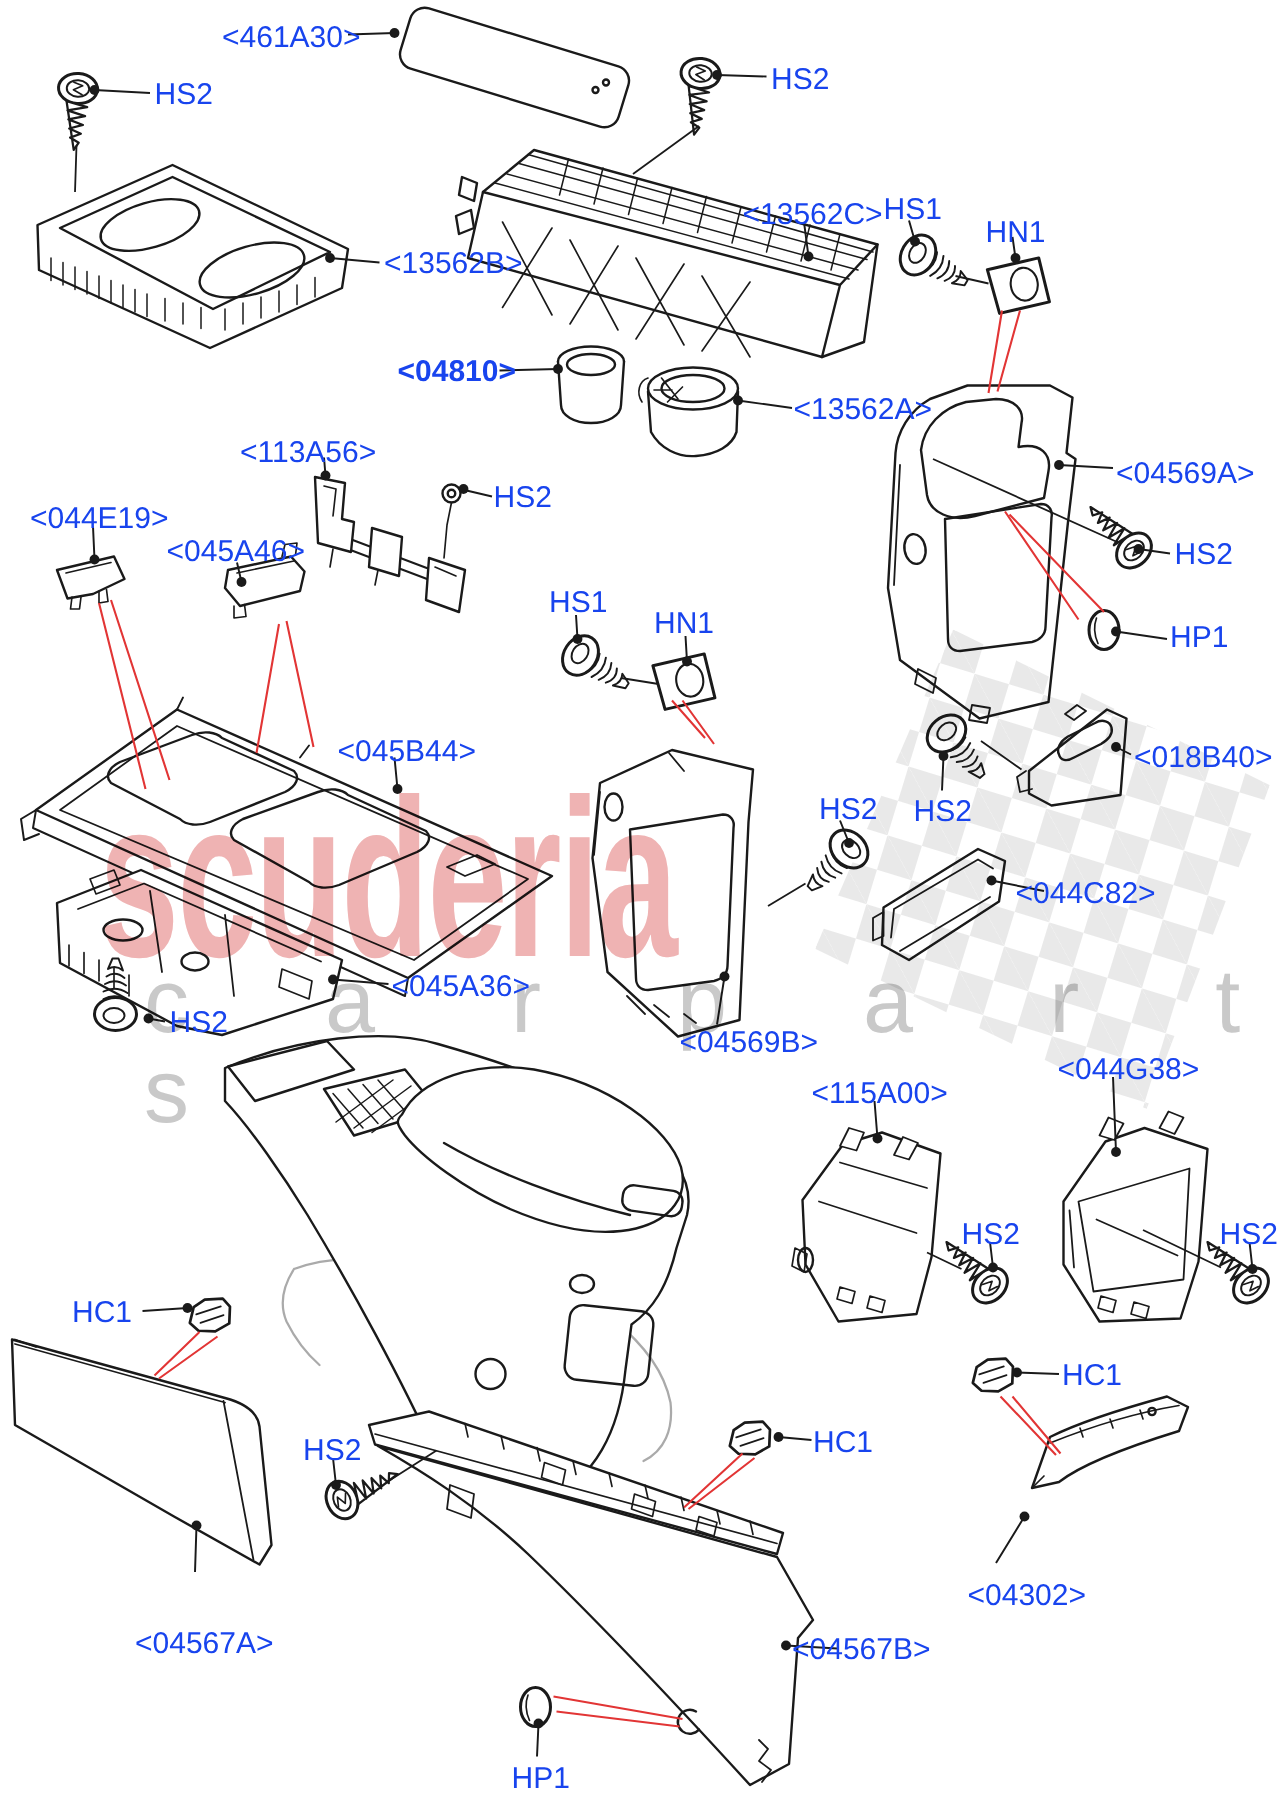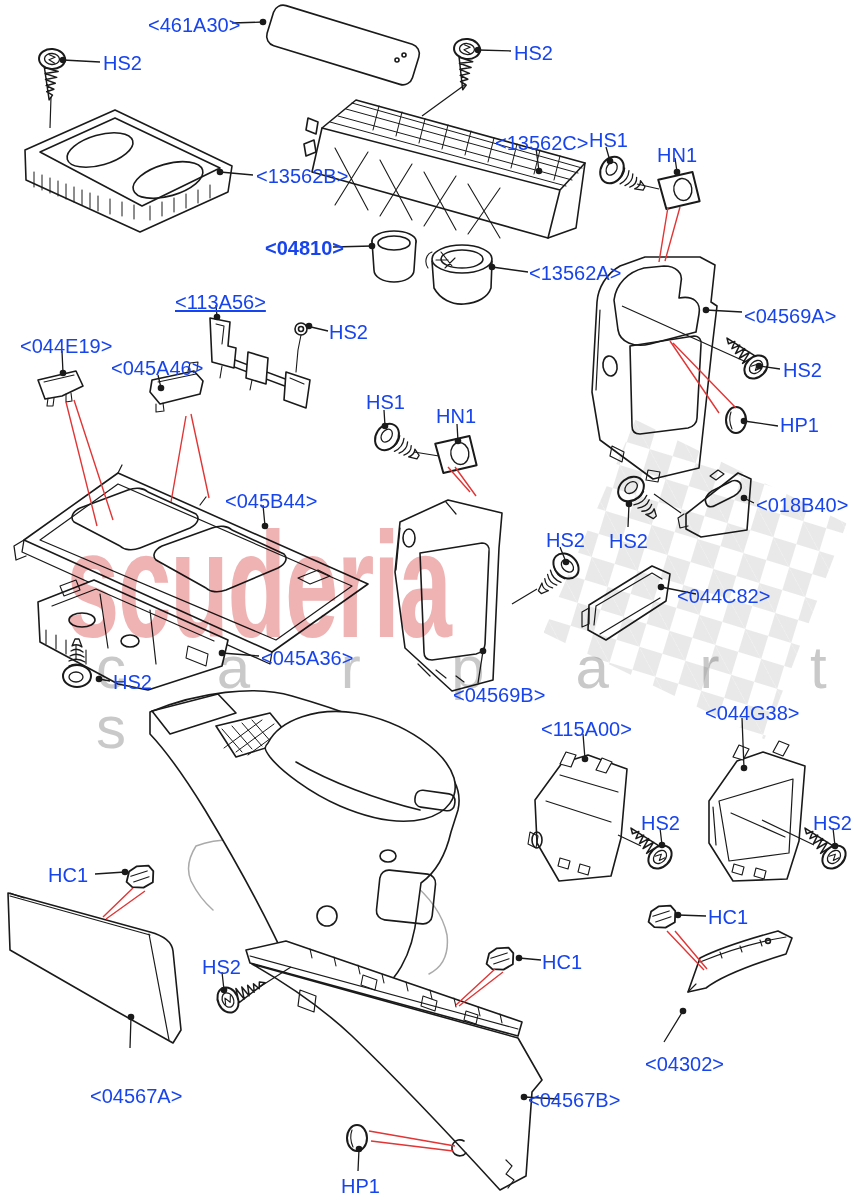--- a/index.html
+++ b/index.html
@@ -337,21 +337,21 @@
       <div class="callout" style="left: 256px; top: 165px;">&lt;13562B&gt;</div>
       <div class="callout" style="left: 514px; top: 42px;">HS2</div>
       <div class="callout" style="left: 495px; top: 132px;">&lt;13562C&gt;</div>
       <div class="callout" style="left: 589px; top: 129px;">HS1</div>
       <div class="callout" style="left: 657px; top: 144px;">HN1</div>
       <div class="callout" style="left: 265px; top: 237px; font-weight: bold;">&lt;04810&gt;</div>
       <div class="callout" style="left: 529px; top: 262px;">&lt;13562A&gt;</div>
       <div class="callout" style="left: 744px; top: 305px;">&lt;04569A&gt;</div>
       <div class="callout" style="left: 783px; top: 359px;">HS2</div>
       <div class="callout" style="left: 780px; top: 414px;">HP1</div>
-      <div class="callout" style="left: 175px; top: 291px; text-decoration: underline;">&lt;113A56&gt;</div>
+      <div class="callout" style="left: 160px; top: 291px;">&lt;113A56&gt;</div>
       <div class="callout" style="left: 329px; top: 321px;">HS2</div>
       <div class="callout" style="left: 20px; top: 335px;">&lt;044E19&gt;</div>
       <div class="callout" style="left: 111px; top: 357px; text-align: right;">&lt;045A46&gt;</div>
       <div class="callout" style="left: 366px; top: 391px;">HS1</div>
       <div class="callout" style="left: 436px; top: 405px;">HN1</div>
       <div class="callout" style="left: 225px; top: 490px;">&lt;045B44&gt;</div>
       <div class="callout" style="left: 546px; top: 529px;">HS2</div>
       <div class="callout" style="left: 609px; top: 530px;">HS2</div>
       <div class="callout" style="left: 756px; top: 494px; text-align: center;">&lt;018B40&gt;</div>
       <div class="callout" style="left: 677px; top: 585px;">&lt;044C82&gt;</div>

